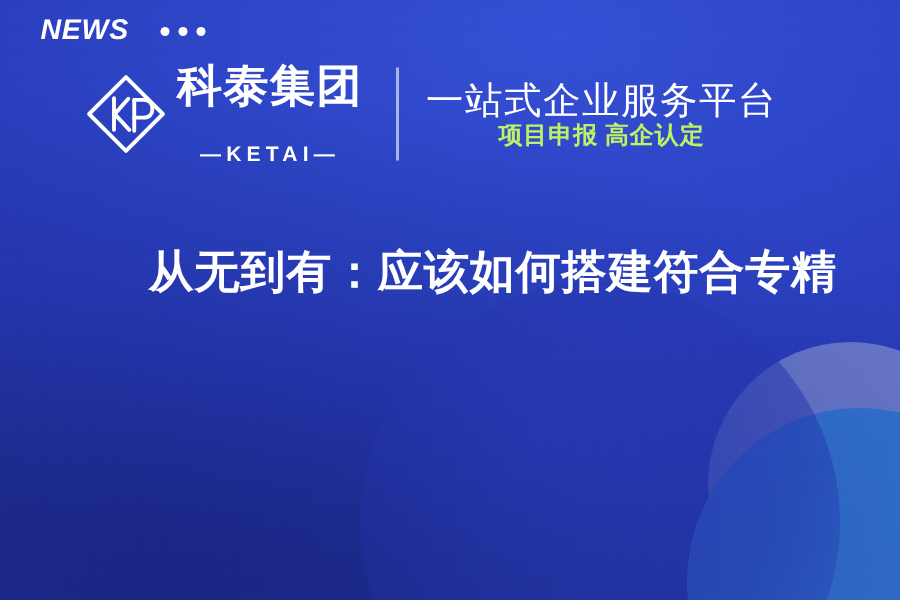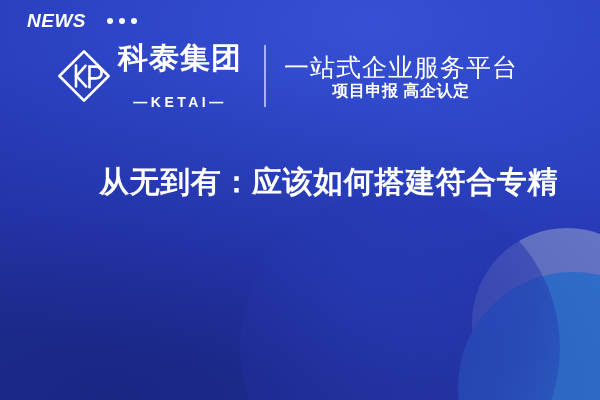--- a/index.html
+++ b/index.html
@@ -159,21 +159,21 @@
   }
   .tagline-main {
     color: #ffffff;
     font-size: 25px;
     font-weight: 300;
     letter-spacing: 1px;
     line-height: 1.12;
     white-space: nowrap;
   }
   .tagline-sub {
-    color: #ffffff;
+    color: #bef264;
     font-family: "Liberation Serif", serif;
     font-size: 16px;
     font-weight: bold;
     letter-spacing: .6px;
     line-height: 1.2;
     margin-top: 0;
     white-space: nowrap;
   }
 
   

